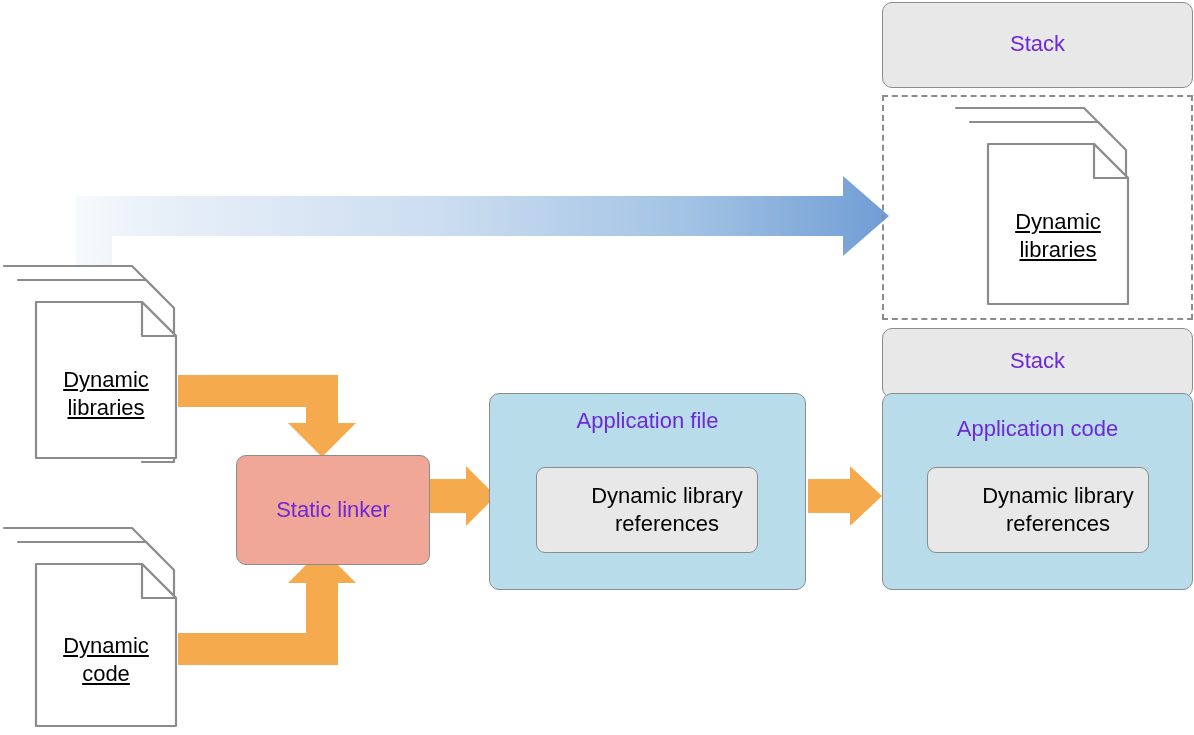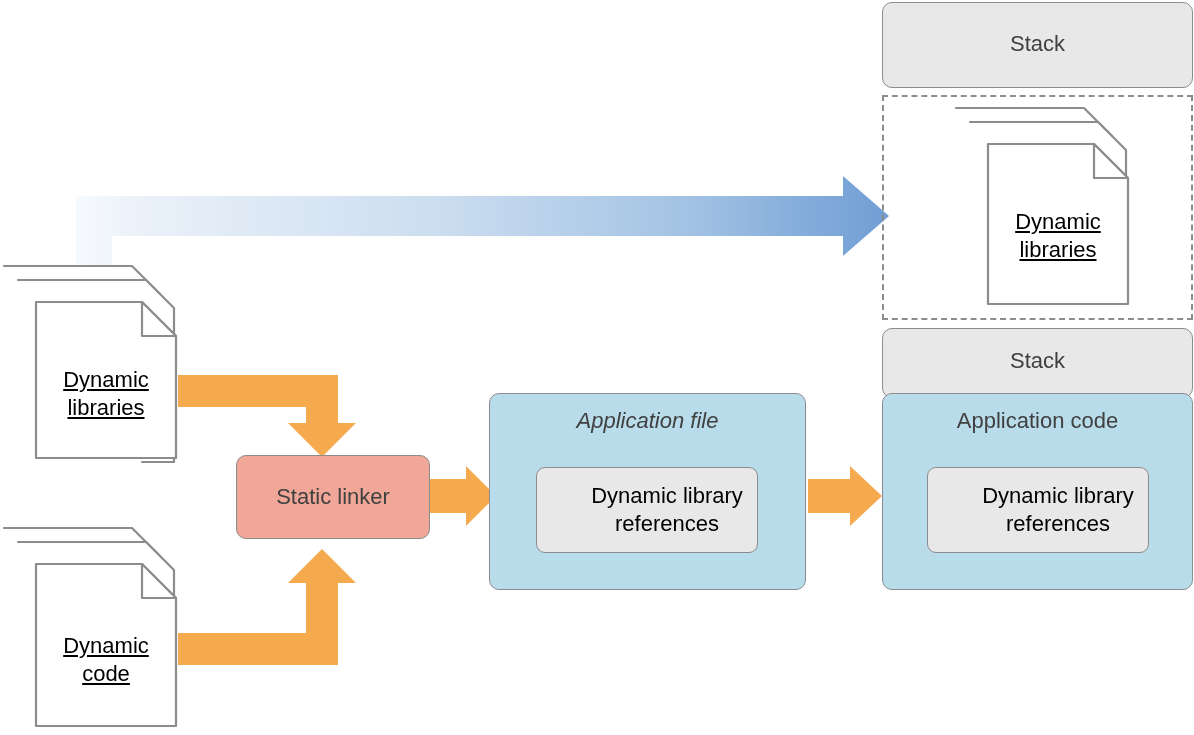--- a/index.html
+++ b/index.html
@@ -27,21 +27,21 @@
     border-radius: 10px;
     display: flex;
     align-items: flex-start;
     justify-content: center;
   }
   .box-label {
     font-size: 22px;
     line-height: 26px;
     text-align: center;
     white-space: nowrap;
-    color: #404040;
+    color: #6d28d9;
   }
   .inner-label {
     font-size: 22px;
     line-height: 28px;
     text-align: center;
     color: #000;
     margin-left: 40px;
   }
 
   .gray-fill { background: #e8e8e8; }
@@ -141,26 +141,26 @@
 
     <g>
       <path d="M428,479 L466,479 L466,466 L496,496 L466,526 L466,513 L428,513 Z" fill="#f5aa4e"></path>
     </g>
 
     <g>
       <path d="M808,479 L850,479 L850,466 L882,496 L850,526 L850,513 L808,513 Z" fill="#f5aa4e"></path>
     </g>
   </svg>
 
-  <div class="box salmon-fill" id="static-linker" style="left:236px; top:455px; width:194px; height:84px;">
+  <div class="box salmon-fill" id="static-linker" style="left:236px; top:455px; width:194px; height:110px;">
     <span class="box-label">Static linker</span>
   </div>
 
   <div class="box blue-fill" style="left:489px; top:393px; width:317px; height:197px;">
-    <span class="box-label" style="margin-top:14px;font-style:italic;">Application file</span>
+    <span class="box-label" style="margin-top:14px;">Application file</span>
   </div>
   <div class="box gray-fill" style="left:536px; top:467px; width:222px; height:86px; border-radius:9px; align-items:center; flex-direction:column; justify-content:center;">
     <div class="inner-label">Dynamic library</div>
     <div class="inner-label">references</div>
   </div>
 
   <div class="box gray-fill" style="left:882px; top:2px; width:311px; height:86px;">
     <span class="box-label" style="margin-top:28px;">Stack</span>
   </div>
 
@@ -177,20 +177,20 @@
       <div>Dynamic</div>
       <div>libraries</div>
     </div>
   </div>
 
   <div class="box gray-fill" style="left:882px; top:328px; width:311px; height:70px;">
     <span class="box-label" style="margin-top:19px;">Stack</span>
   </div>
 
   <div class="box blue-fill" style="left:882px; top:393px; width:311px; height:197px;">
-    <span class="box-label" style="margin-top:14px;">Application code</span>
+    <span class="box-label" style="margin-top:22px;">Application code</span>
   </div>
   <div class="box gray-fill" style="left:927px; top:467px; width:222px; height:86px; border-radius:9px; align-items:center; flex-direction:column; justify-content:center;">
     <div class="inner-label">Dynamic library</div>
     <div class="inner-label">references</div>
   </div>
 
 </div>
 
 </body></html>

